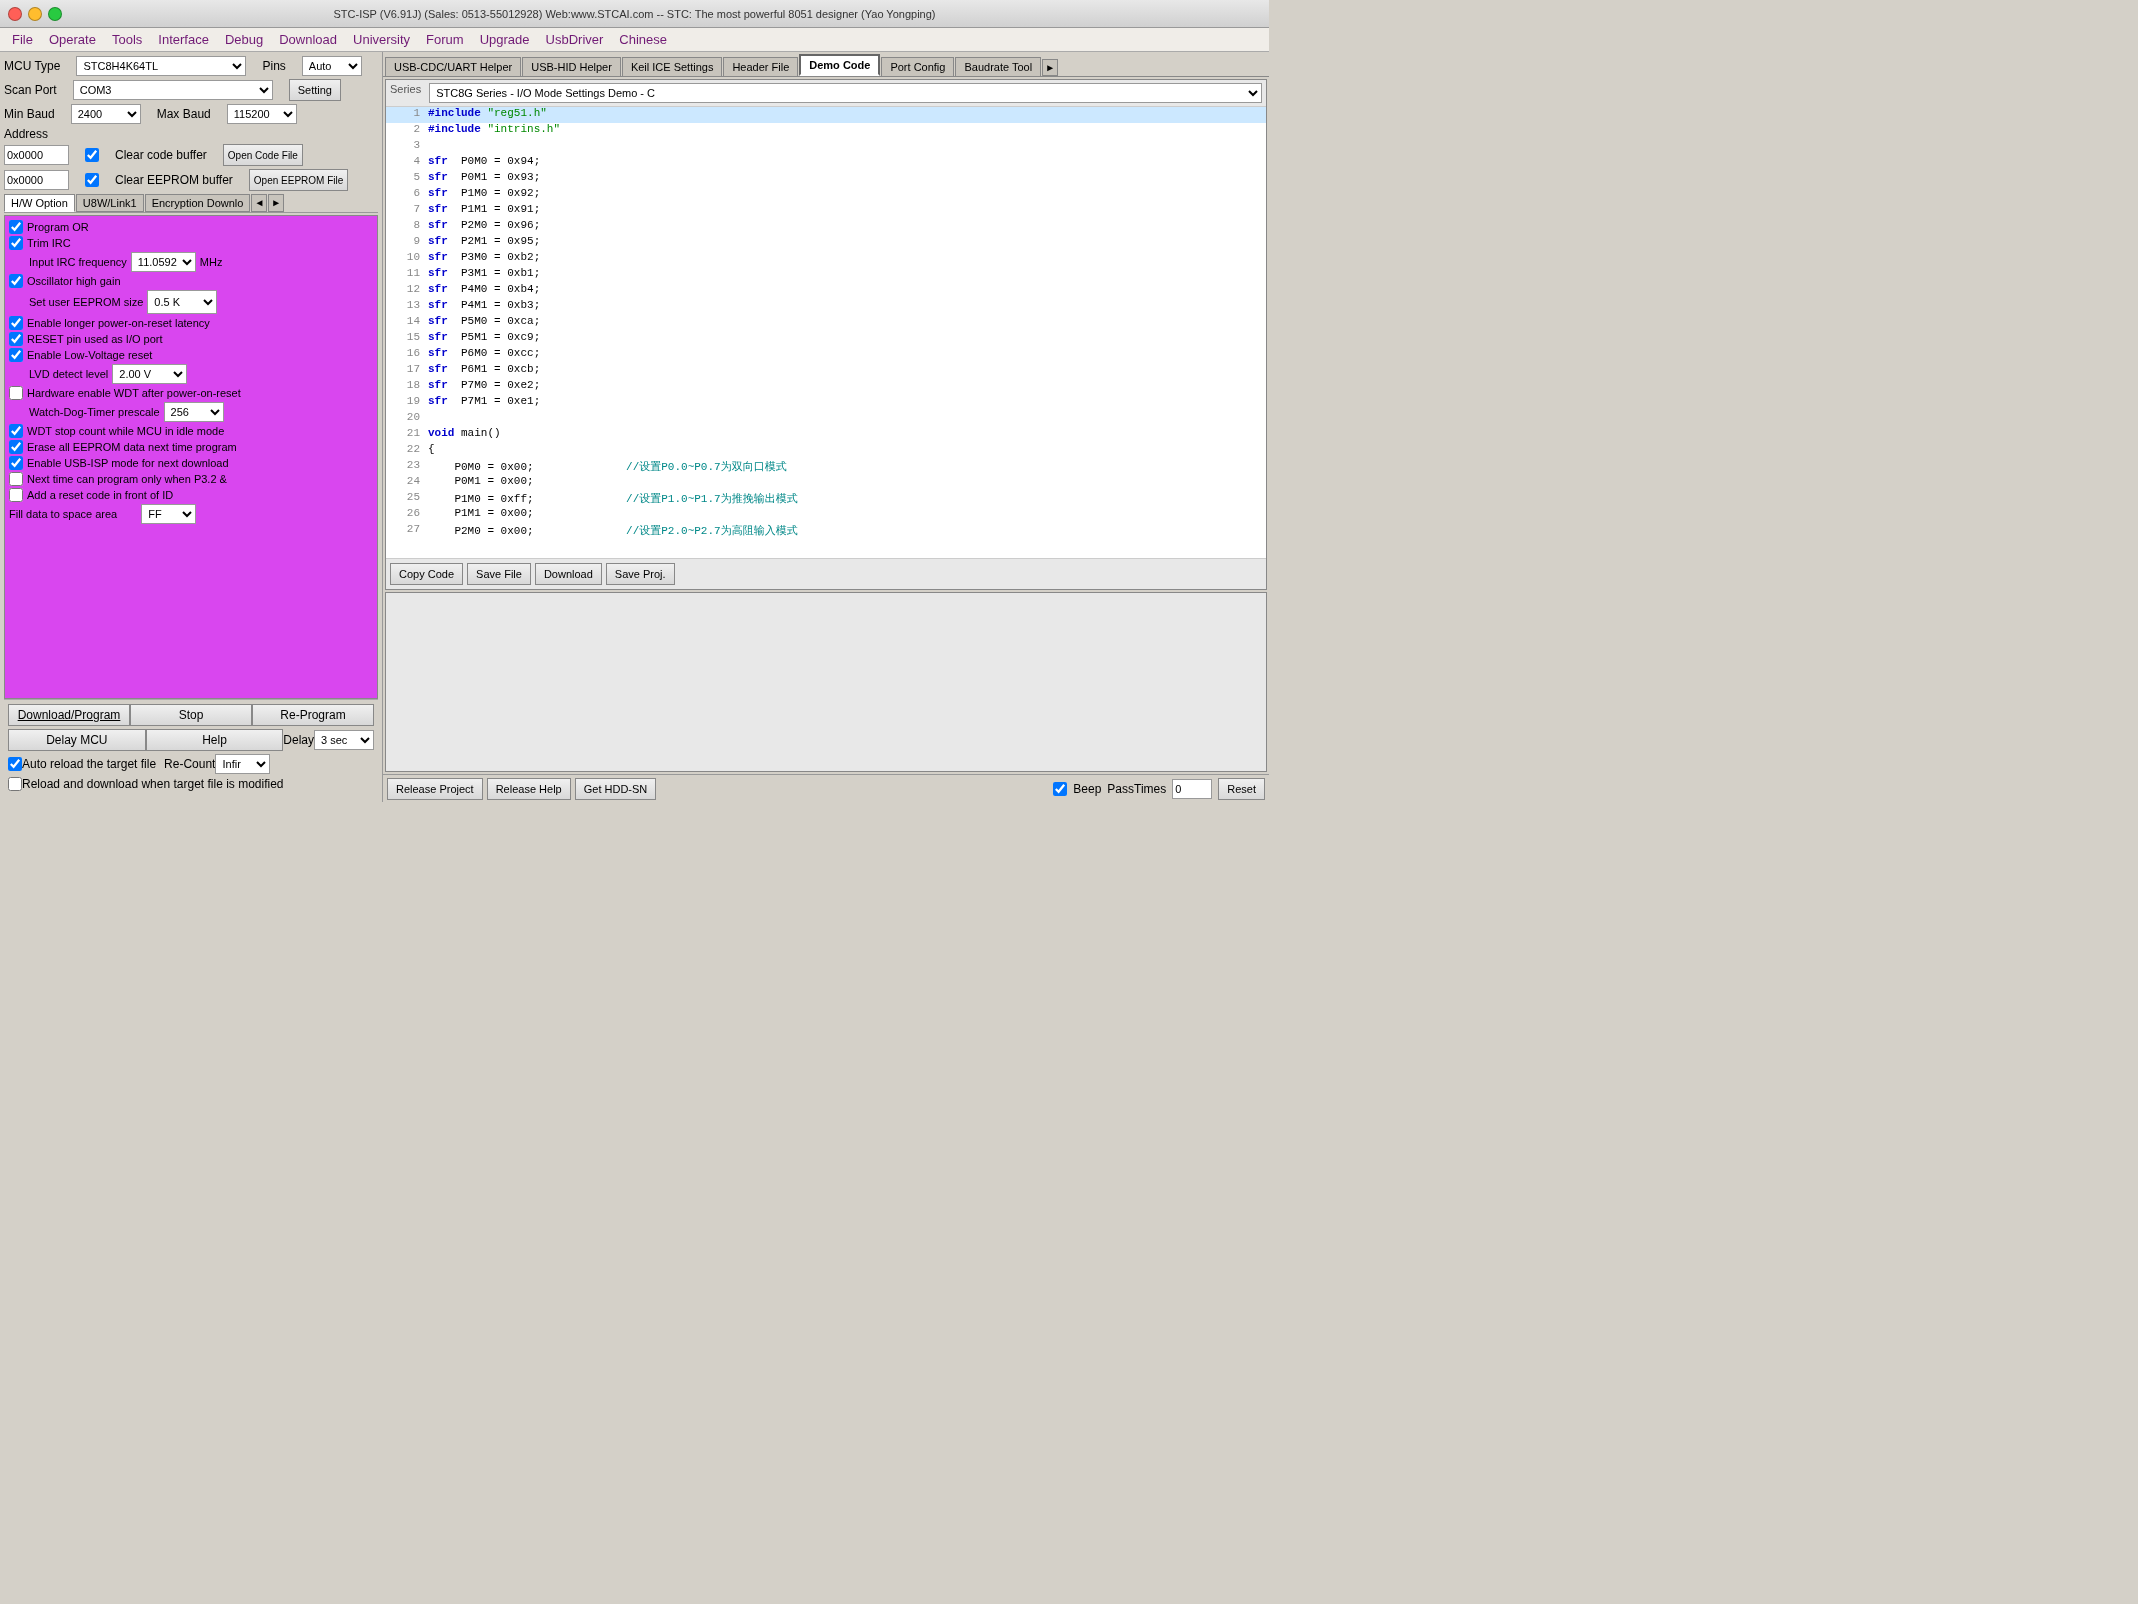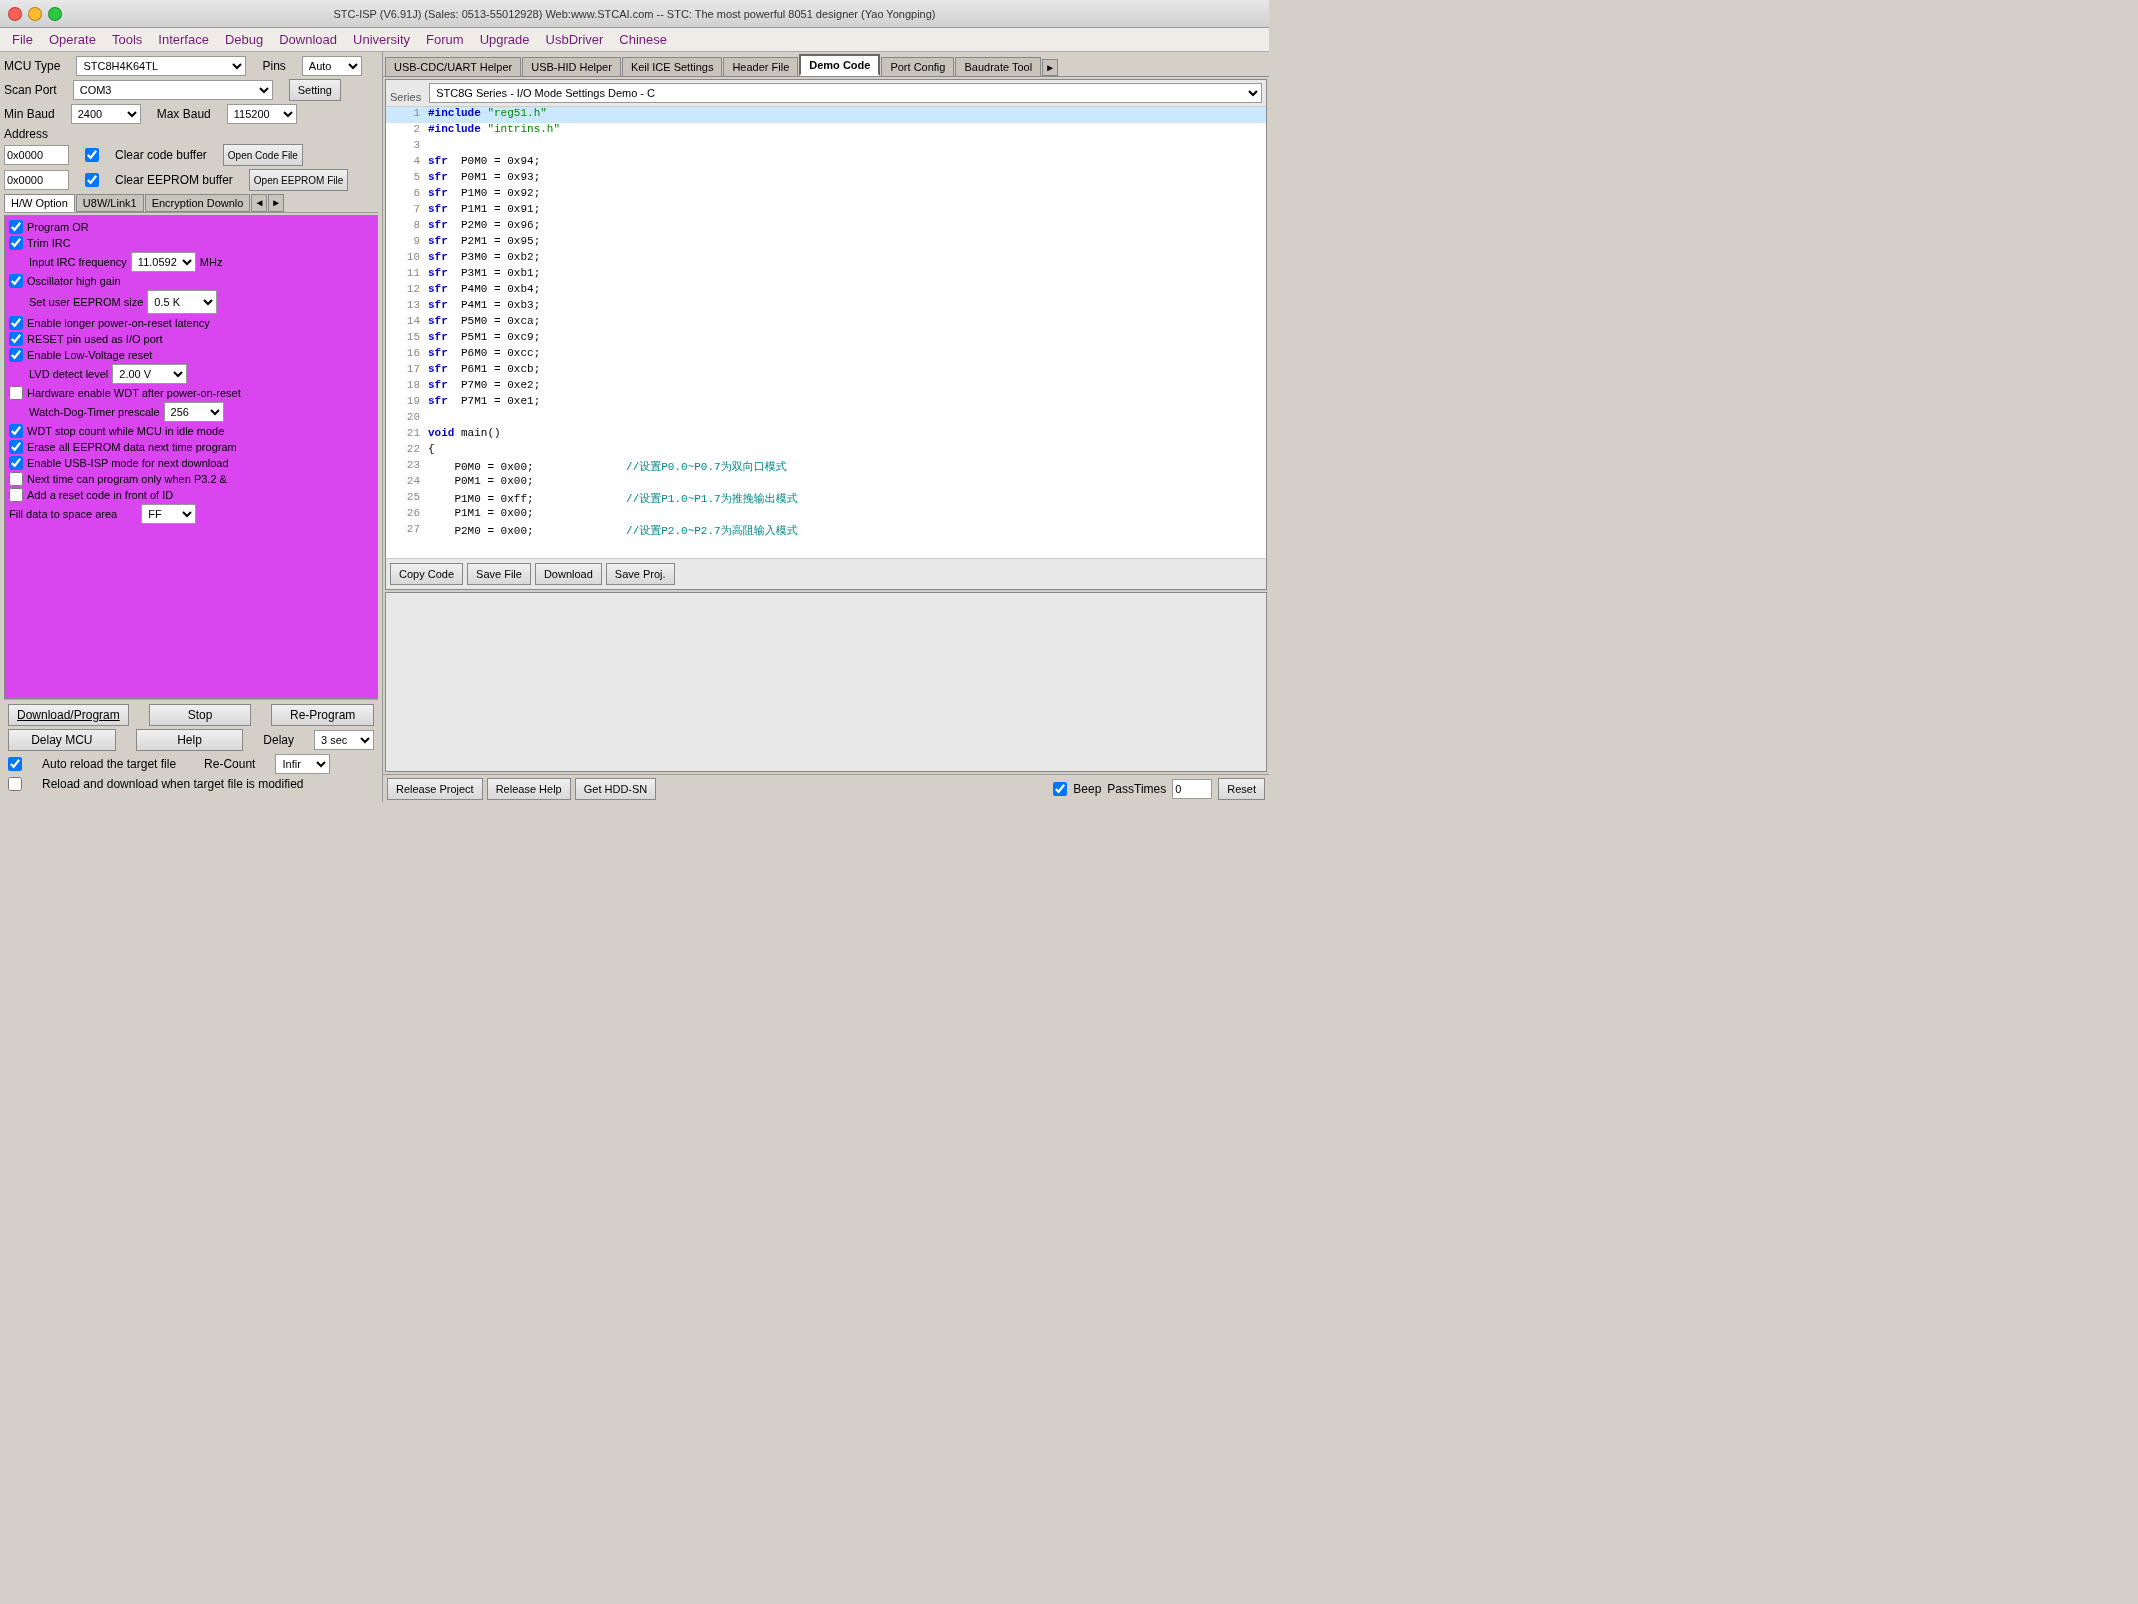--- a/index.html
+++ b/index.html
@@ -137,21 +137,21 @@
     .option-label { font-size: 11px; }
     .indent { padding-left: 20px; }
     input[type="checkbox"] { width: 14px; height: 14px; }
 
     
     .bottom-section {
       padding: 4px;
       background: #d4d0c8;
       border-top: 1px solid #aaa;
     }
-    .bottom-row { display: flex; gap: 20px; margin-bottom: 3px; align-items: center; }
+    .bottom-row { display: flex; gap: 0; margin-bottom: 3px; align-items: center; }
     .btn-action {
       background: linear-gradient(to bottom, #f0f0f0, #d8d8d8);
       border: 1px solid #888;
       padding: 3px 8px;
       cursor: pointer;
       font-size: 12px;
       flex: 1;
     }
 
     
@@ -194,21 +194,21 @@
       flex: 1;
       background: white;
       border: 1px solid #888;
       margin: 2px;
       display: flex;
       flex-direction: column;
       overflow: hidden;
     }
     .series-row {
       display: flex;
-      align-items: flex-end;
+      align-items: flex-start;
       padding: 3px 4px;
       background: #e8e8e8;
       border-bottom: 1px solid #ccc;
       gap: 8px;
     }
     .series-label { font-size: 11px; color: #555; }
     .series-select { flex: 1; font-size: 11px; }
 
     .code-editor {
       flex: 1;

